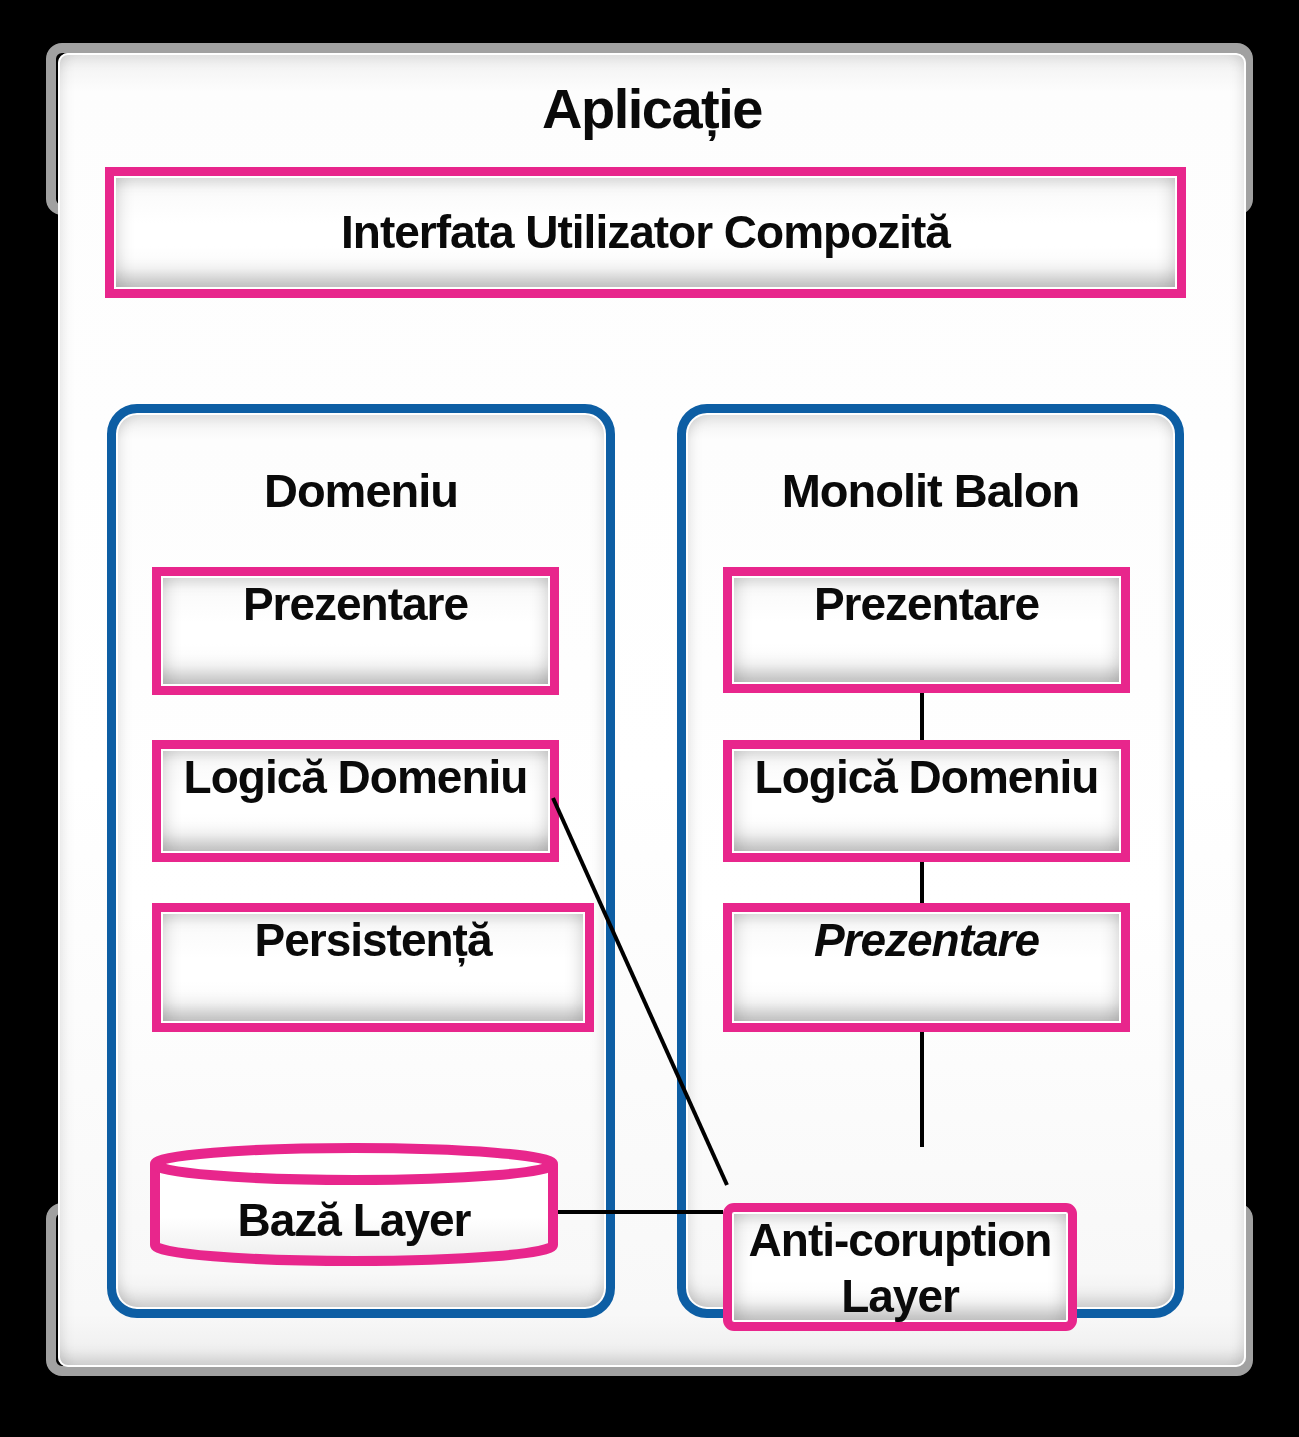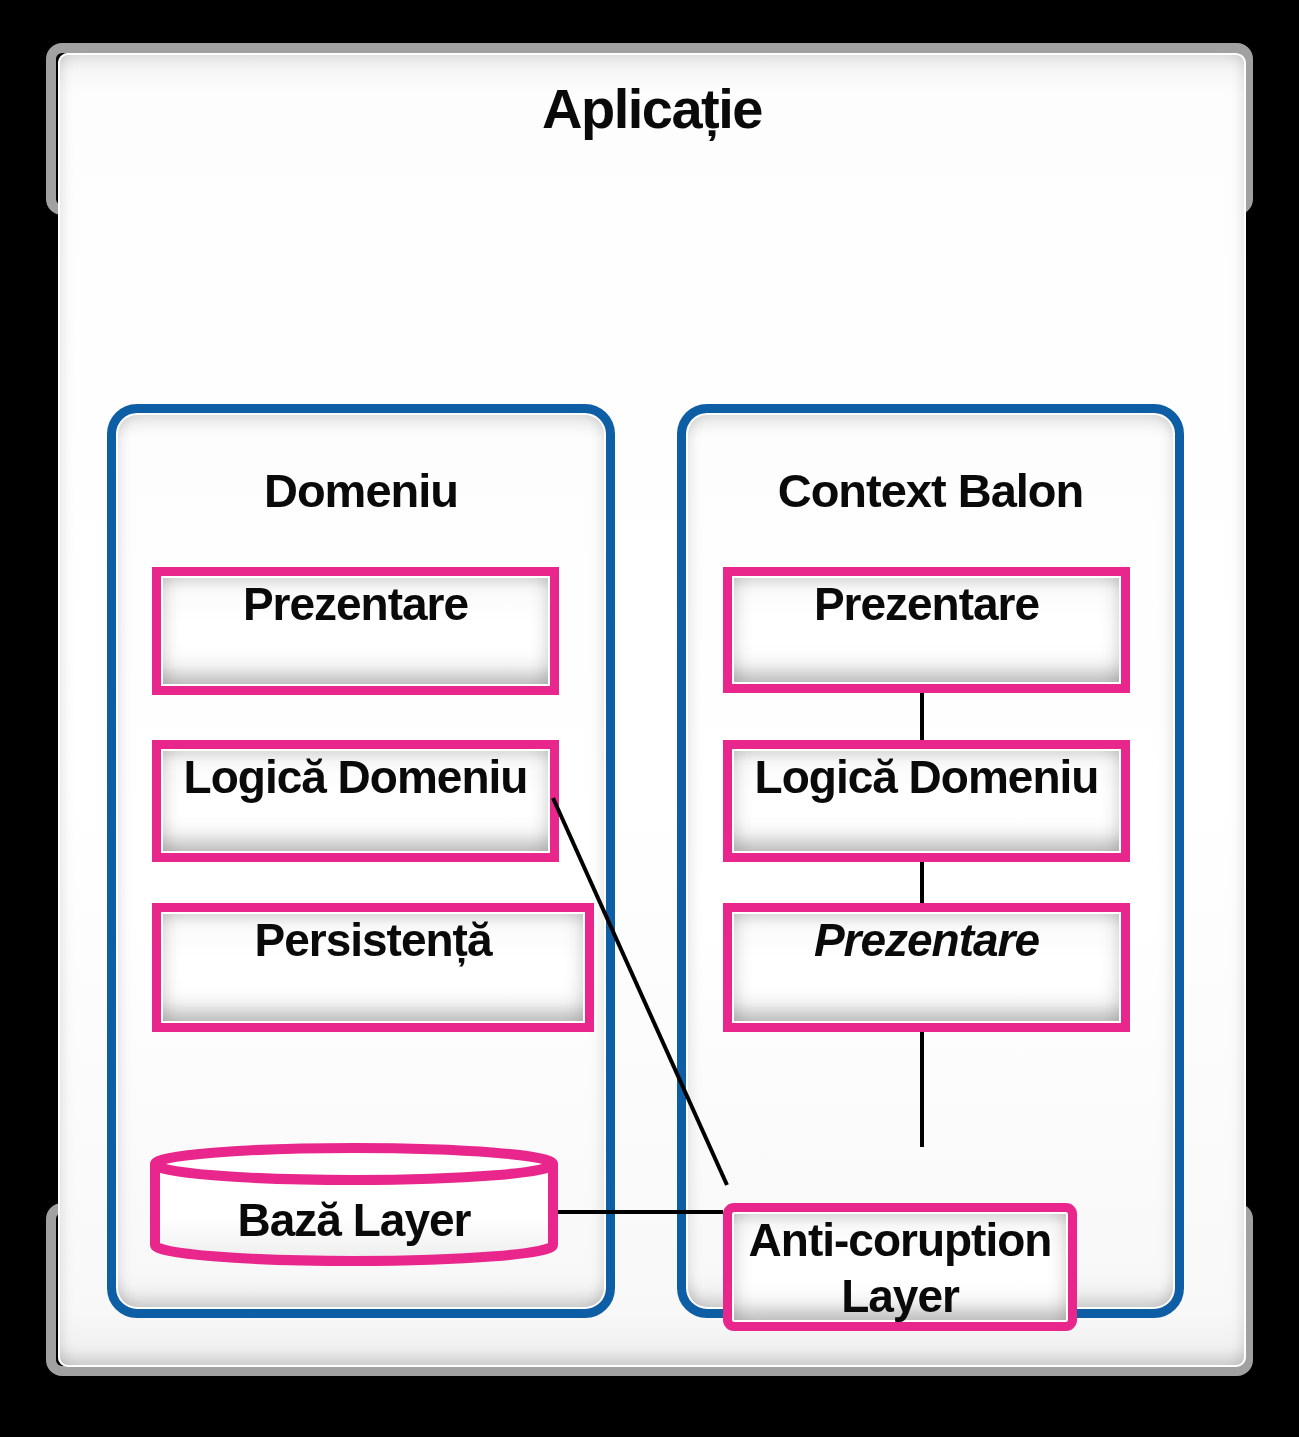--- a/index.html
+++ b/index.html
@@ -71,20 +71,23 @@
 
 <div id="stage">
 
   <div class="abs plate" style="left:46px;top:43px;width:1207px;height:172px;"></div>
   <div class="abs plate" style="left:46px;top:1203px;width:1207px;height:173px;"></div>
 
   <div id="card" class="abs bevel-soft"></div>
 
   <div id="app-title" class="abs lbl">Aplicație</div>
 
+  <div id="ui-box" class="abs bevel-deep">
+    <div class="lbl box-label" style="width:100%;height:100%;">Interfata Utilizator Compozită</div>
+  </div>
 
   <div class="abs bluebox bevel-soft" style="left:107px;top:404px;width:508px;height:914px;"></div>
   <div class="abs lbl panel-title" style="left:107px;top:462px;width:508px;">Domeniu</div>
 
   <div class="abs pinkbox bevel-deep" style="left:152px;top:567px;width:407px;height:128px;">
     <div class="lbl box-label">Prezentare</div>
   </div>
 
   <div class="abs pinkbox bevel-deep" style="left:152px;top:740px;width:407px;height:122px;">
     <div class="lbl box-label">Logică Domeniu</div>
@@ -101,21 +104,21 @@
         <stop offset="0.55" stop-color="#ffffff"></stop>
         <stop offset="1" stop-color="#ededed"></stop>
       </linearGradient>
     </defs>
     <path d="M 5 21 L 5 102 A 199 16 0 0 0 403 102 L 403 21" fill="url(#cylbody)" stroke="#E8268C" stroke-width="10"></path>
     <ellipse cx="204" cy="21" rx="199" ry="16" fill="#ffffff" stroke="#E8268C" stroke-width="10"></ellipse>
   </svg>
   <div id="baza-label" class="abs lbl box-label" style="left:150px;top:1192px;width:408px;height:56px;">Bază Layer</div>
 
   <div class="abs bluebox bevel-soft" style="left:677px;top:404px;width:507px;height:914px;"></div>
-  <div class="abs lbl panel-title" style="left:677px;top:462px;width:507px;">Context Balon</div>
+  <div class="abs lbl panel-title" style="left:677px;top:462px;width:507px;">Monolit Balon</div>
 
   <div class="abs pinkbox bevel-deep" style="left:723px;top:567px;width:407px;height:126px;">
     <div class="lbl box-label">Prezentare</div>
   </div>
 
   <div class="abs pinkbox bevel-deep" style="left:723px;top:740px;width:407px;height:122px;">
     <div class="lbl box-label">Logică Domeniu</div>
   </div>
 
   <div class="abs pinkbox bevel-deep" style="left:723px;top:903px;width:407px;height:129px;">

